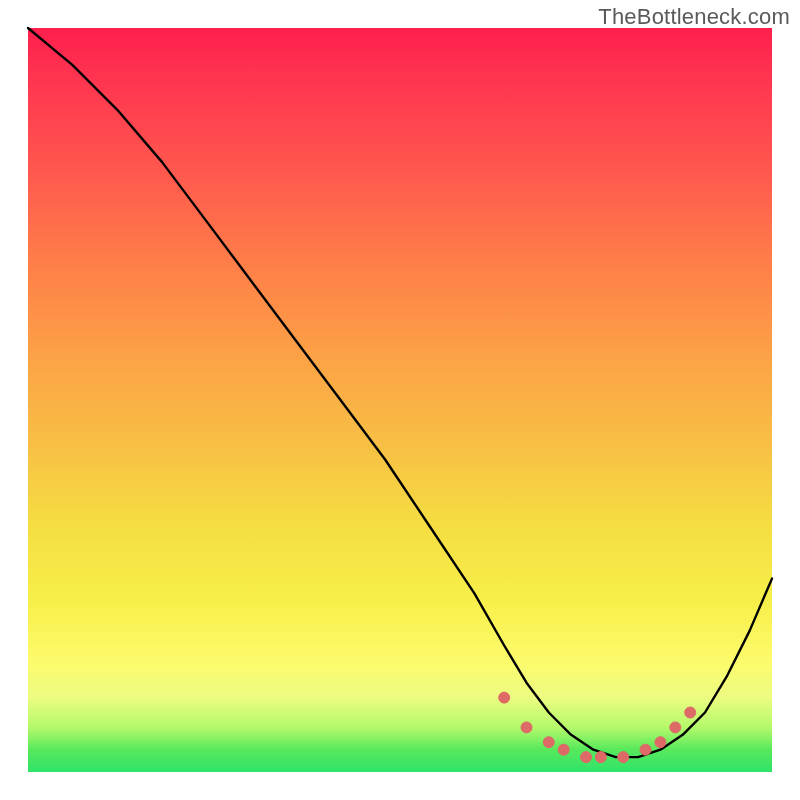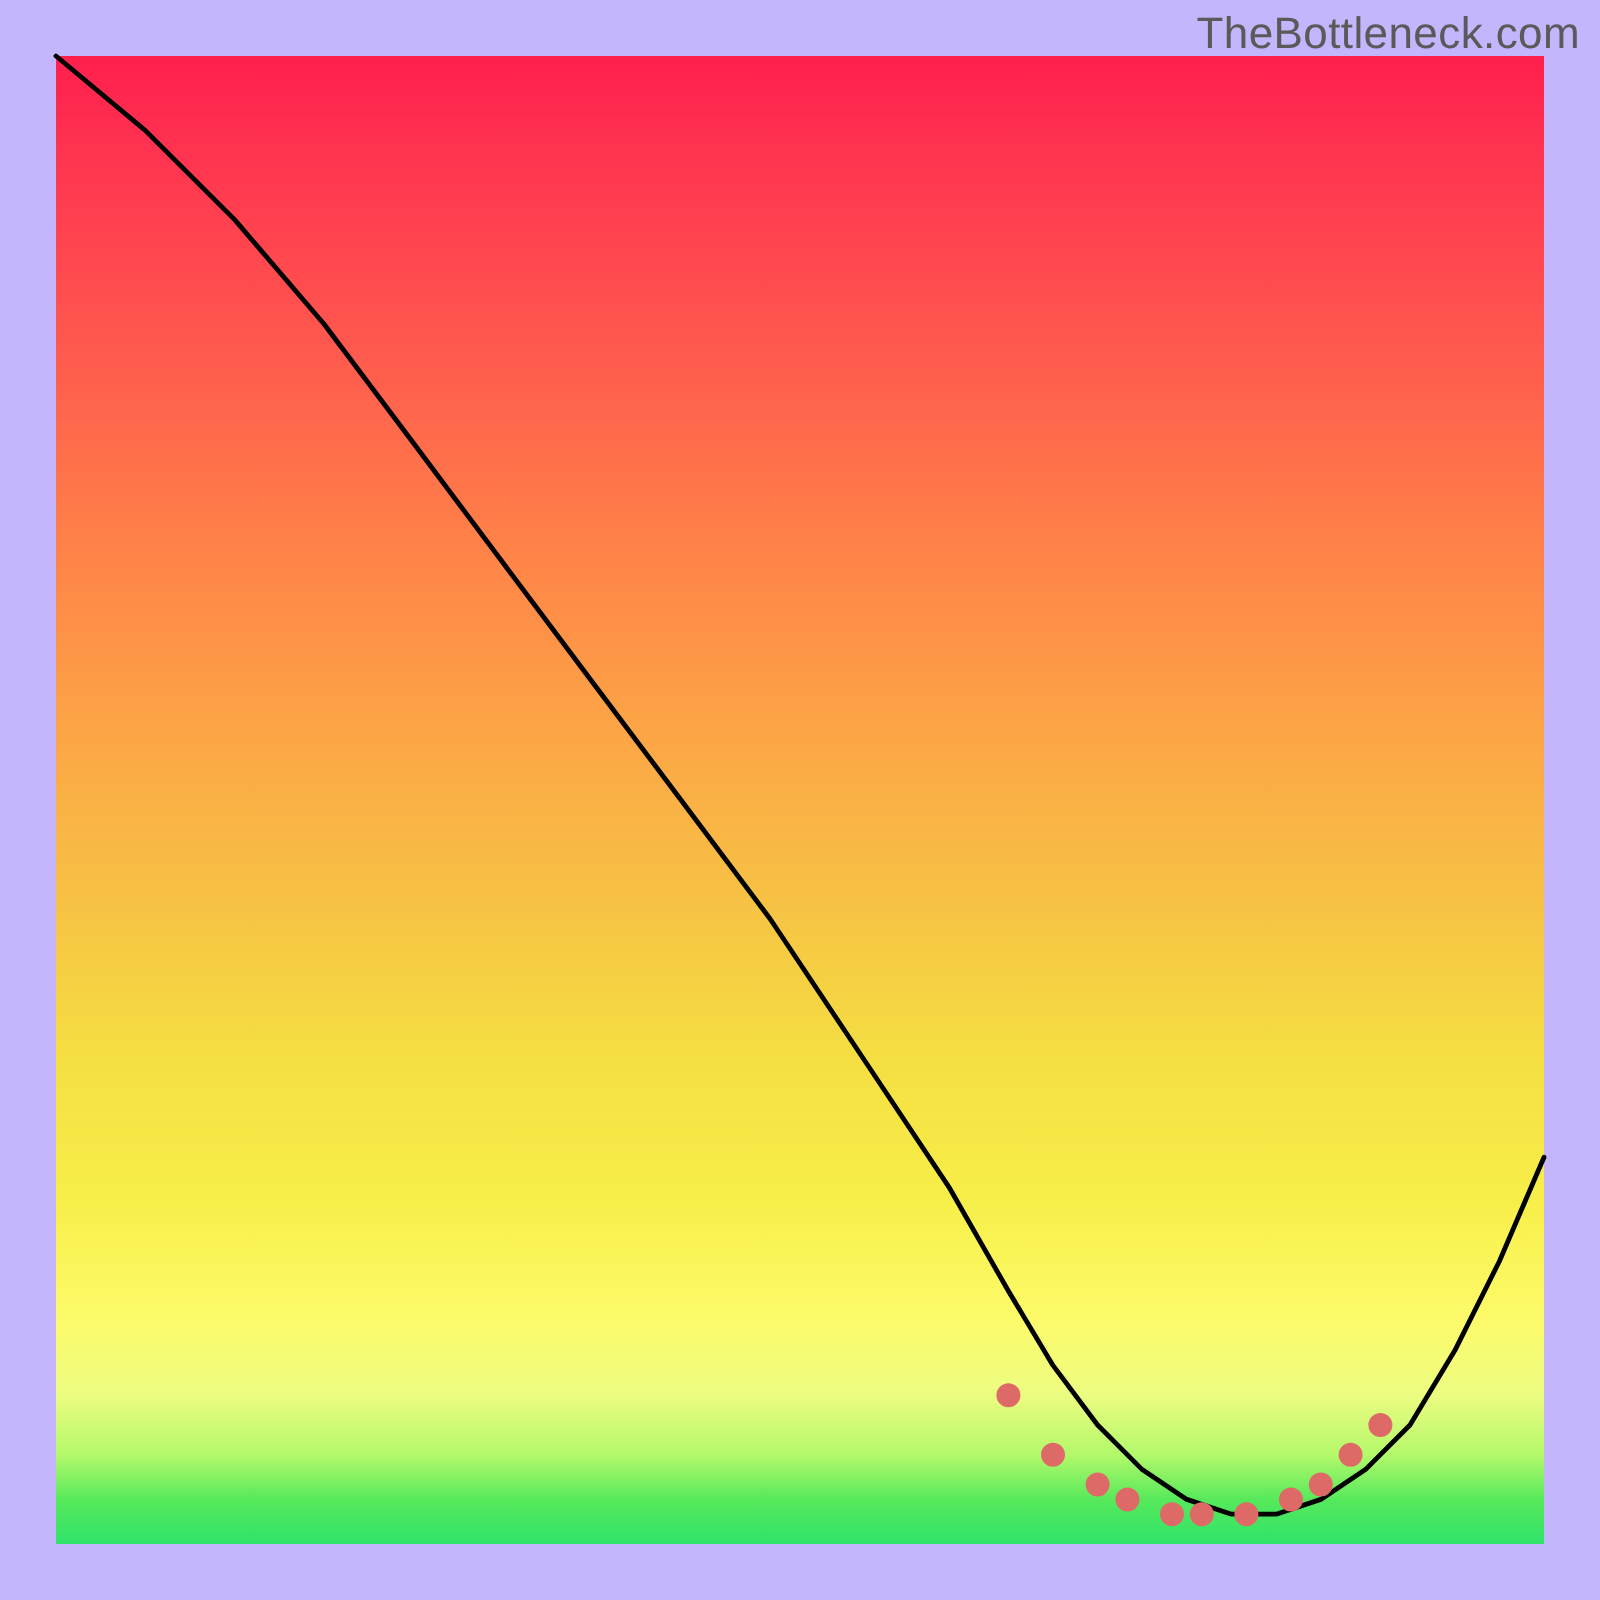--- a/index.html
+++ b/index.html
@@ -8,21 +8,21 @@
     width: 800px;
     height: 800px;
     background: #000;
     overflow: hidden;
     font-family: Arial, Helvetica, sans-serif;
   }
   .frame {
     position: relative;
     width: 800px;
     height: 800px;
-    background: #c4b5fd;
+    background: #ffffff;
   }
   .watermark {
     position: absolute;
     top: 4px;
     right: 10px;
     color: #5a5a5a;
     font-size: 22px;
     font-weight: 500;
     letter-spacing: 0.2px;
     z-index: 20;

